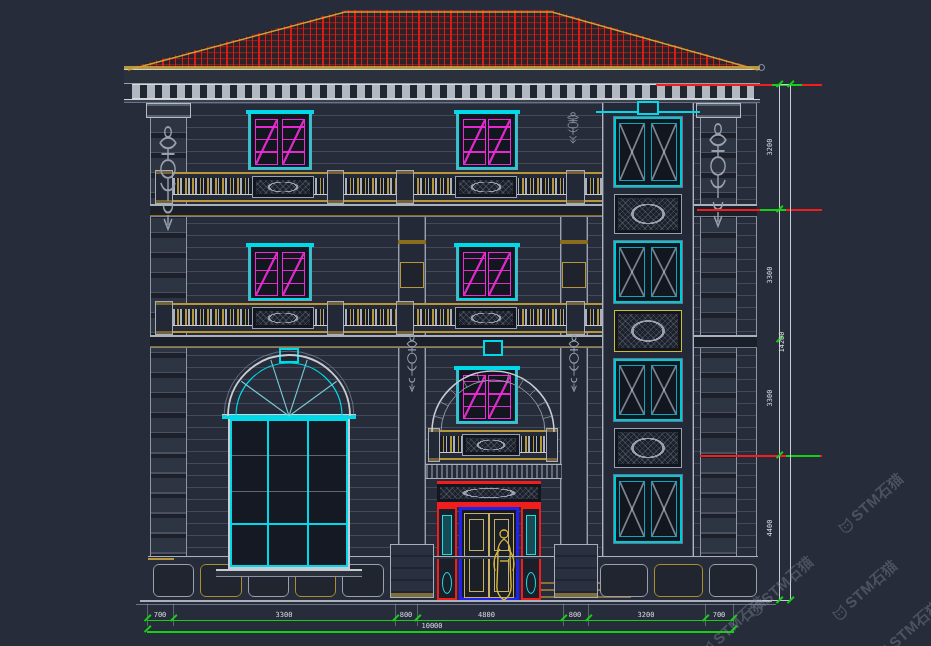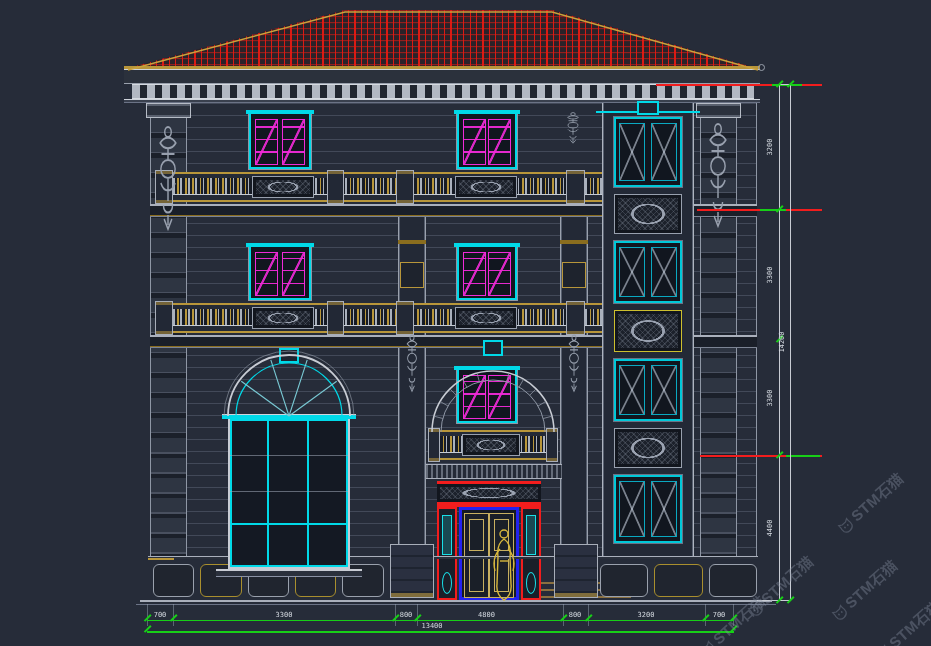--- a/index.html
+++ b/index.html
@@ -342,21 +342,21 @@
   <span class="dim" style="left:148px;top:611px;width:24px;text-align:center">700</span>
   <span class="dim" style="left:272px;top:611px;width:24px;text-align:center">3300</span>
   <span class="dim" style="left:394px;top:611px;width:24px;text-align:center">800</span>
   <span class="dim" style="left:478px;top:611px;width:24px;text-align:left">4800</span>
   <span class="dim" style="left:563px;top:611px;width:24px;text-align:center">800</span>
   <span class="dim" style="left:634px;top:611px;width:24px;text-align:center">3200</span>
   <span class="dim" style="left:707px;top:611px;width:24px;text-align:center">700</span>
   <div class="gline" style="left:147px;top:631px;width:587px;height:2px"></div>
   <div class="gtick" style="left:143px;top:628px"></div>
   <div class="gtick" style="left:729px;top:628px"></div>
-  <span class="dim" style="left:412px;top:622px;width:40px;text-align:center">13400</span>
+  <span class="dim" style="left:412px;top:622px;width:40px;text-align:center">10000</span>
 
   <div class="wm" style="left:830px;top:494px">
     <svg width="15" height="15" viewBox="0 0 20 20">
         <path d="M3,7 L3,3 L7,5.5 H13 L17,3 V7 Q18,10 17,14 Q15,18 10,18 Q5,18 3,14 Q2,10 3,7 Z" fill="none" stroke="currentColor" stroke-width="1.6"></path>
         <circle cx="7.5" cy="10.5" r="1.2" fill="currentColor"></circle>
         <circle cx="12.5" cy="10.5" r="1.2" fill="currentColor"></circle>
       </svg>
     <span>STM石猫</span>
   </div>
   <div class="wm" style="left:740px;top:577px">

